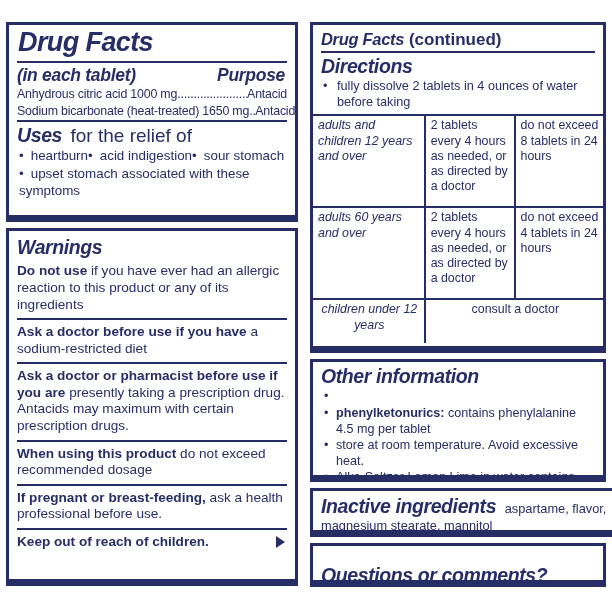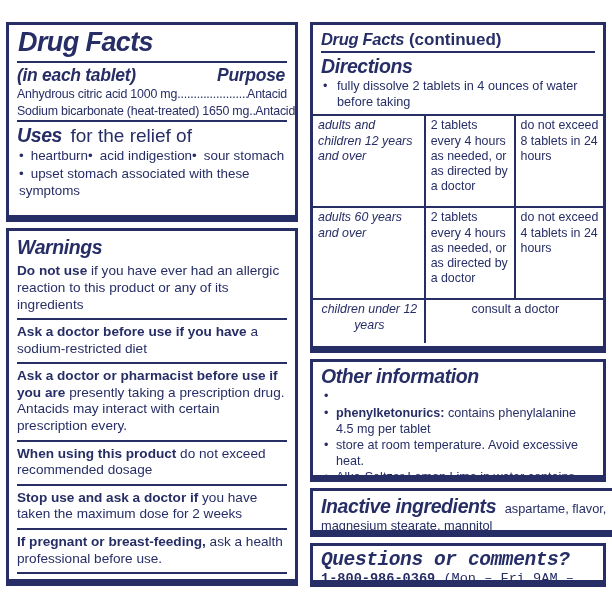--- a/index.html
+++ b/index.html
@@ -94,21 +94,21 @@
   .ob{display:flex;font-size:12.6px;line-height:1.24;margin-bottom:1px;}
   .ob .mark{flex:0 0 15px;text-align:left;padding-left:3px;}
   .ob b{font-weight:700;}
 
   
   #right-inactive{line-height:1.15;padding-top:4px;}
   .inactive-text{font-size:12.8px;line-height:1.3;}
   #right-inactive .section-h{margin-right:5px;}
 
   
-  #right-questions{padding-top:3px;font-family:Liberation Mono, monospace;}
+  #right-questions{padding-top:18px;}
   .phone-line{font-size:13.6px;line-height:1.25;}
   .phone-line b{font-weight:700;}
 </style>
 </head>
 <body>
 
 <section class="panel" id="left-top">
   <h1 class="df-title">Drug Facts</h1>
   <hr class="rule">
   <div class="ai-row">
@@ -142,27 +142,24 @@
 
 <section class="panel" id="left-warnings">
   <h2 class="section-h">Warnings</h2>
   <div class="wpara">
     <b>Do not use</b><span> if you have ever had an allergic reaction to this product or any of its ingredients</span>
   </div>
   <div class="wpara">
     <b>Ask a doctor before use if you have</b><span> a sodium-restricted diet</span>
   </div>
   <div class="wpara">
-    <b>Ask a doctor or pharmacist before use if you are</b><span> presently taking a prescription drug. Antacids may interact with certain prescription every.</span>
+    <b>Ask a doctor or pharmacist before use if you are</b><span> presently taking a prescription drug. Antacids may maximum with certain prescription drugs.</span>
   </div>
   <div class="wpara">
     <b>When using this product</b><span> do not exceed recommended dosage</span>
-  </div>
-  <div class="wpara">
-    <b>Stop use and ask a doctor if</b><span> you have taken the maximum dose for 2 weeks</span>
   </div>
   <div class="wpara">
     <b>If pregnant or breast-feeding,</b><span> ask a health professional before use.</span>
   </div>
   <div class="wpara keep-row">
     <b>Keep out of reach of children.</b>
     <span class="arrow-right"></span>
   </div>
 </section>
 

